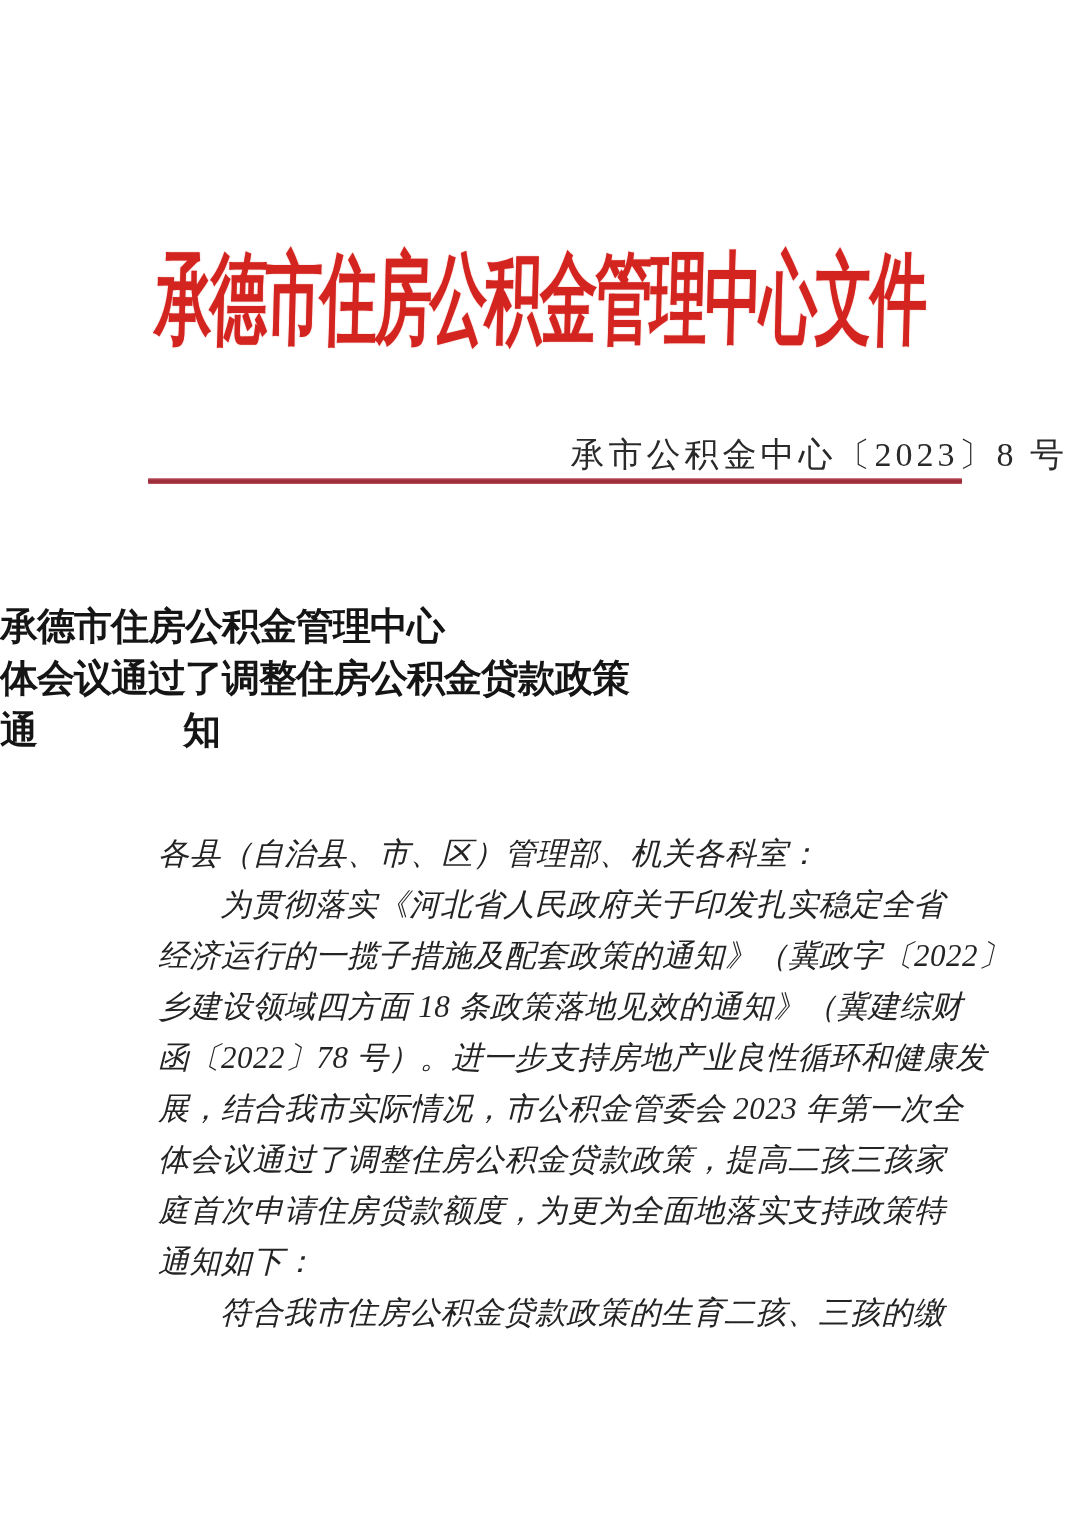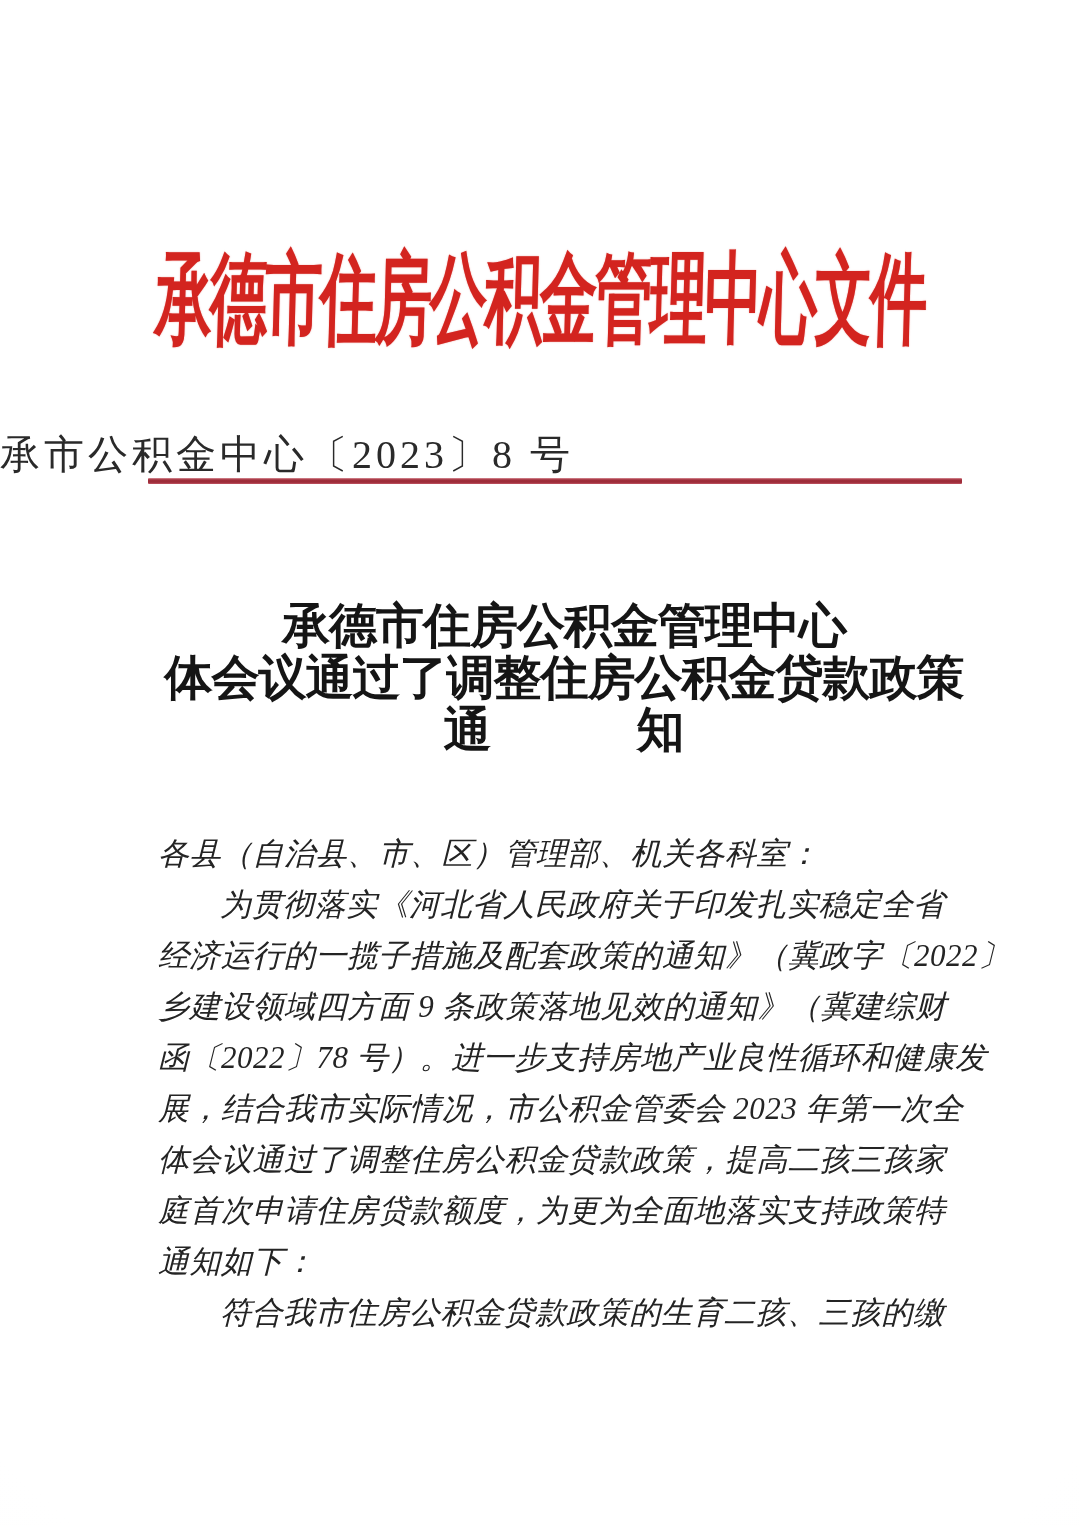--- a/index.html
+++ b/index.html
@@ -35,49 +35,47 @@
     text-shadow: 0 0 1px rgba(211,36,31,0.55);
   }
 
   
   .doc-number {
     position: absolute;
     left: 0; right: 12px;
     top: 433px;
     height: 44px;
     line-height: 44px;
-    text-align: left;
-    font-size: 40px;
+    text-align: right;
+    font-size: 34px;
     letter-spacing: 4px;
     color: #2a2a2a;
   }
 
   
   .red-rule {
     position: absolute;
     left: 148px;
     top: 478px;
     width: 814px;
     height: 6px;
     background: linear-gradient(180deg, #d98f98 0%, #a12f3c 30%, #9c2b38 70%, #c05563 100%);
     border-radius: 1px;
   }
 
   
   .headline {
     position: absolute;
     left: 0; right: 0;
     top: 600px;
-    text-align: center;
-    font-size: 48px;
+    font-size: 38px;
     line-height: 52px;
     font-weight: 900;
     letter-spacing: -1px;
     color: #151515;
-    margin-left: 48px;
   }
   .headline .notice-word { letter-spacing: 0; }
   .headline .notice-gap {
     display: inline-block;
     width: 145px;
   }
 
   
   .body-text {
     position: absolute;
@@ -110,21 +108,21 @@
     <div>体会议通过了调整住房公积金贷款政策</div>
     <div class="notice-word">
       <span>通</span><span class="notice-gap"></span><span>知</span>
     </div>
   </div>
 
   <div class="body-text">
     <div class="line">各县（自治县、市、区）管理部、机关各科室：</div>
     <div class="line indent">为贯彻落实《河北省人民政府关于印发扎实稳定全省</div>
     <div class="line">经济运行的一揽子措施及配套政策的通知》（冀政字〔2022〕</div>
-    <div class="line">乡建设领域四方面 9 条政策落地见效的通知》（冀建综财</div>
+    <div class="line">乡建设领域四方面 18 条政策落地见效的通知》（冀建综财</div>
     <div class="line">函〔2022〕78 号）。进一步支持房地产业良性循环和健康发</div>
     <div class="line">展，结合我市实际情况，市公积金管委会 2023 年第一次全</div>
     <div class="line">体会议通过了调整住房公积金贷款政策，提高二孩三孩家</div>
     <div class="line">庭首次申请住房贷款额度，为更为全面地落实支持政策特</div>
     <div class="line">通知如下：</div>
     <div class="line indent">符合我市住房公积金贷款政策的生育二孩、三孩的缴</div>
   </div>
 
 </div>
 

